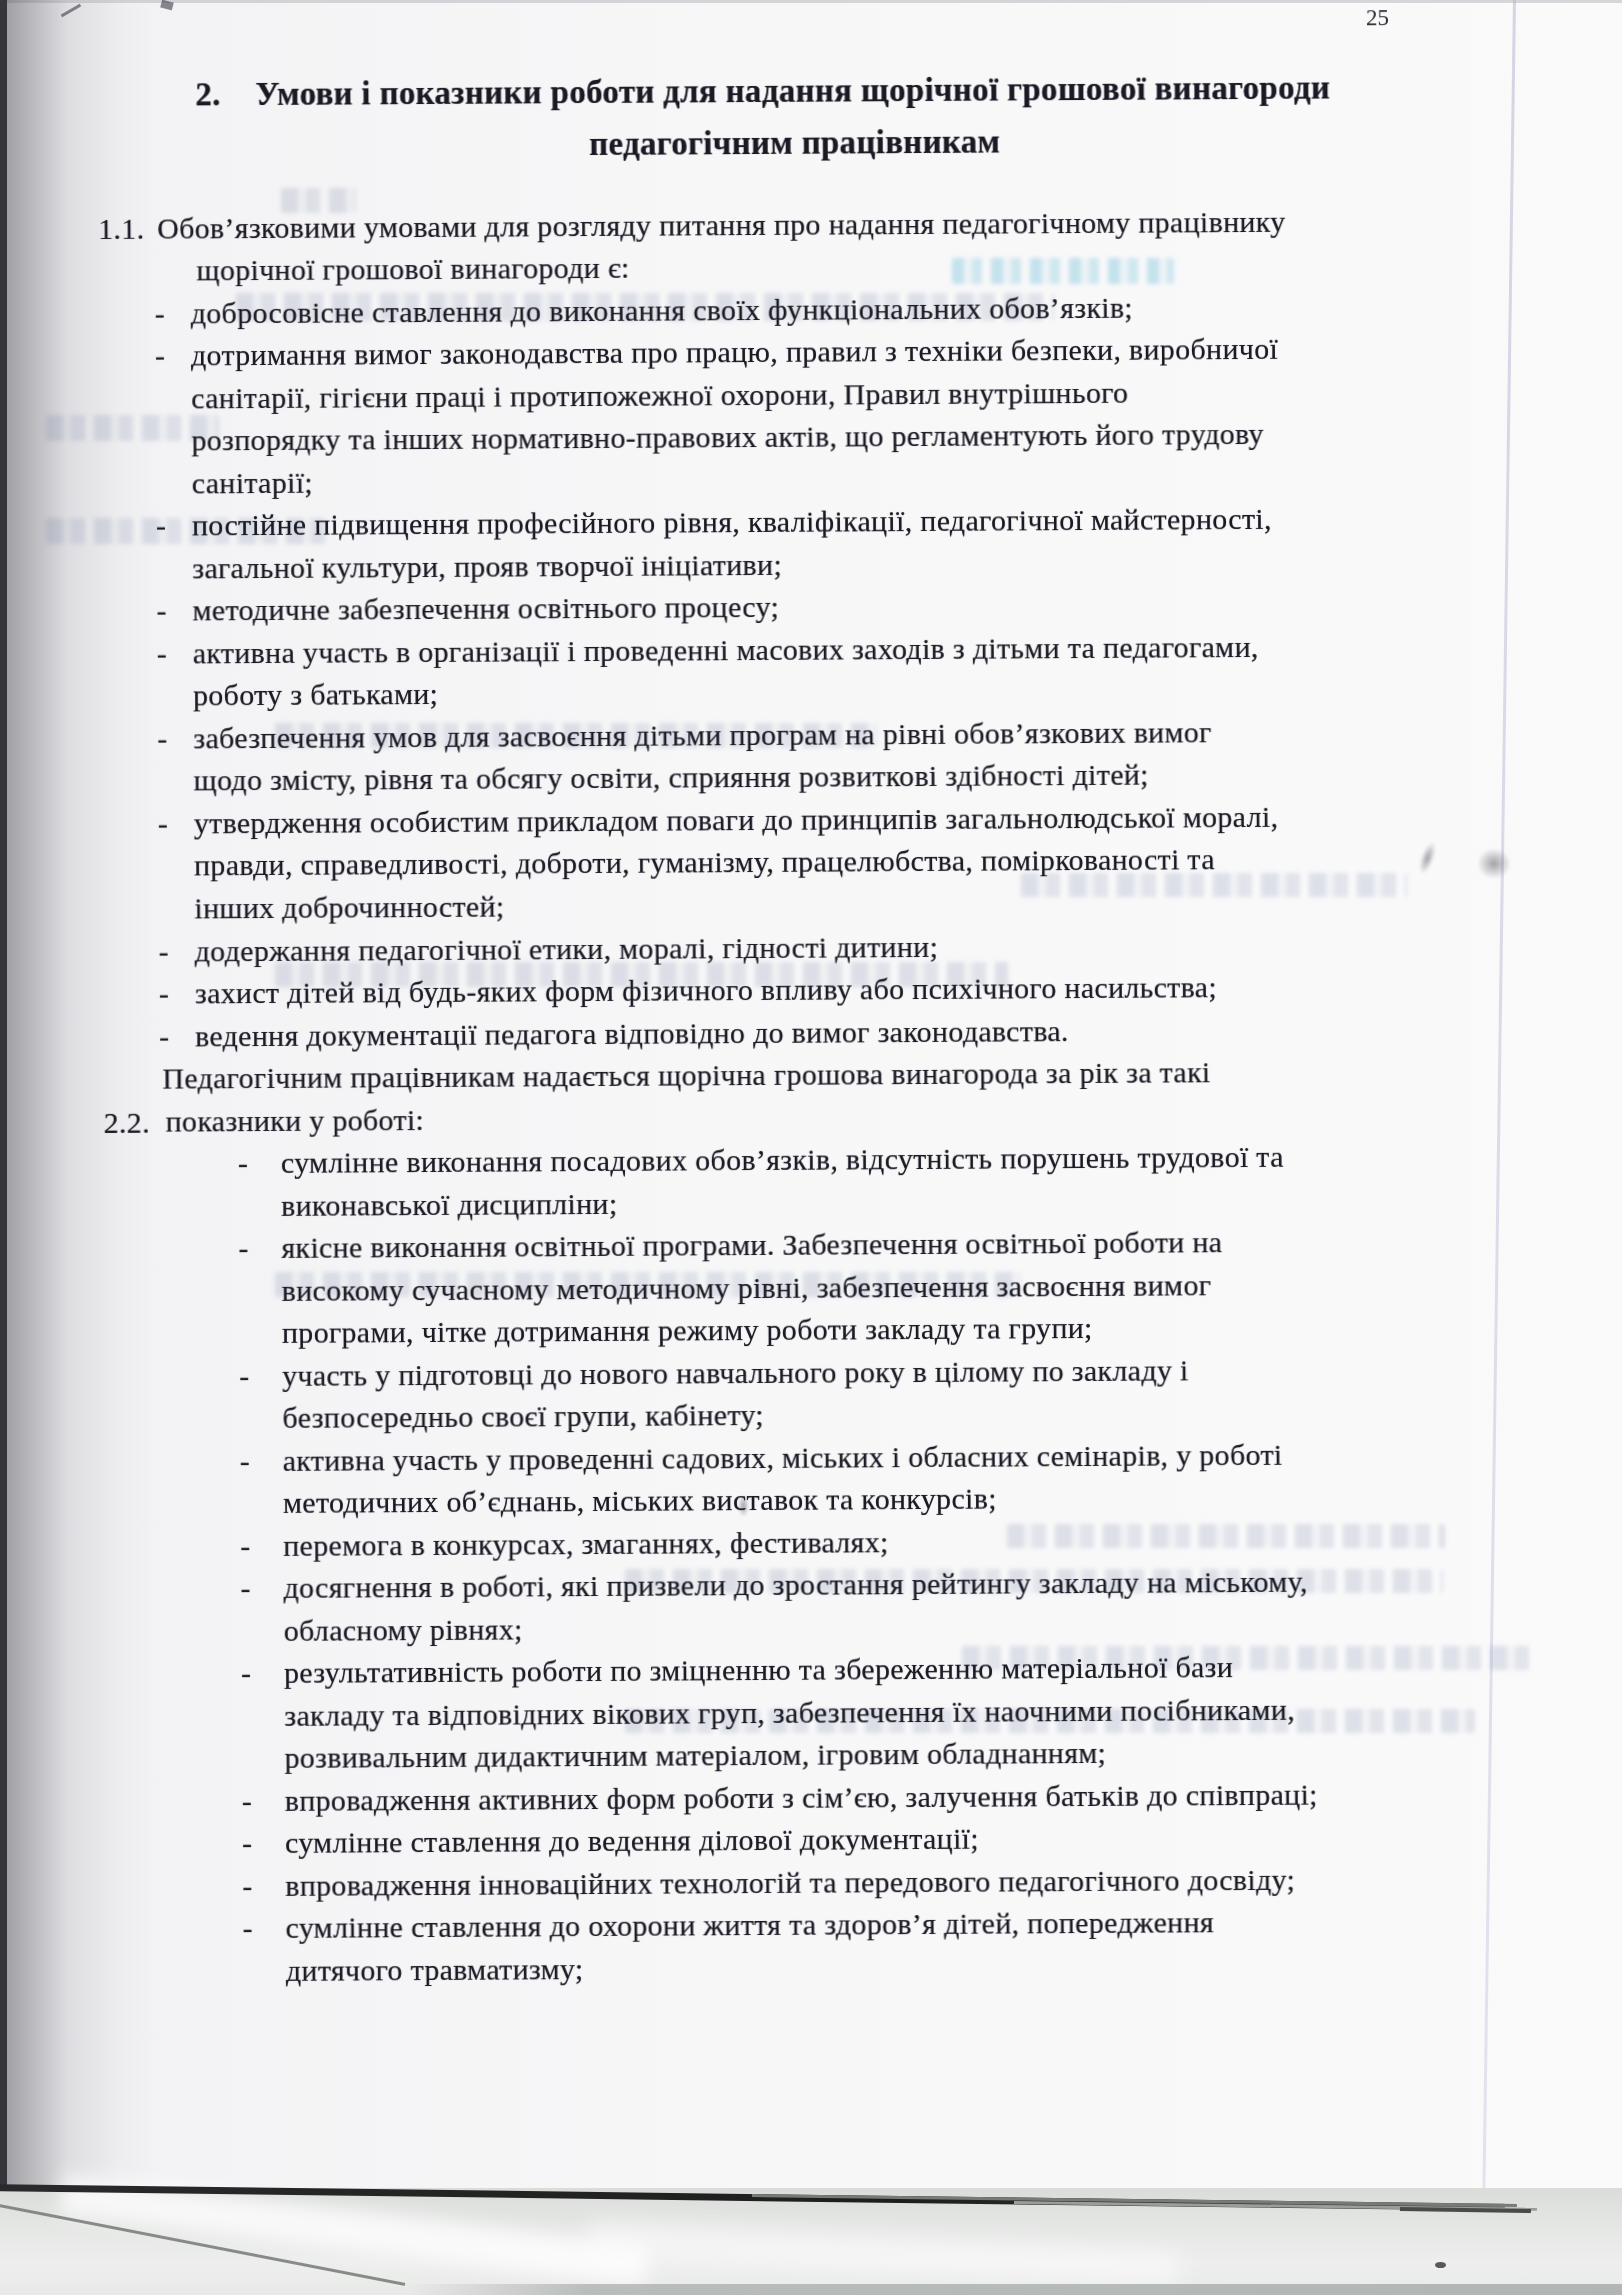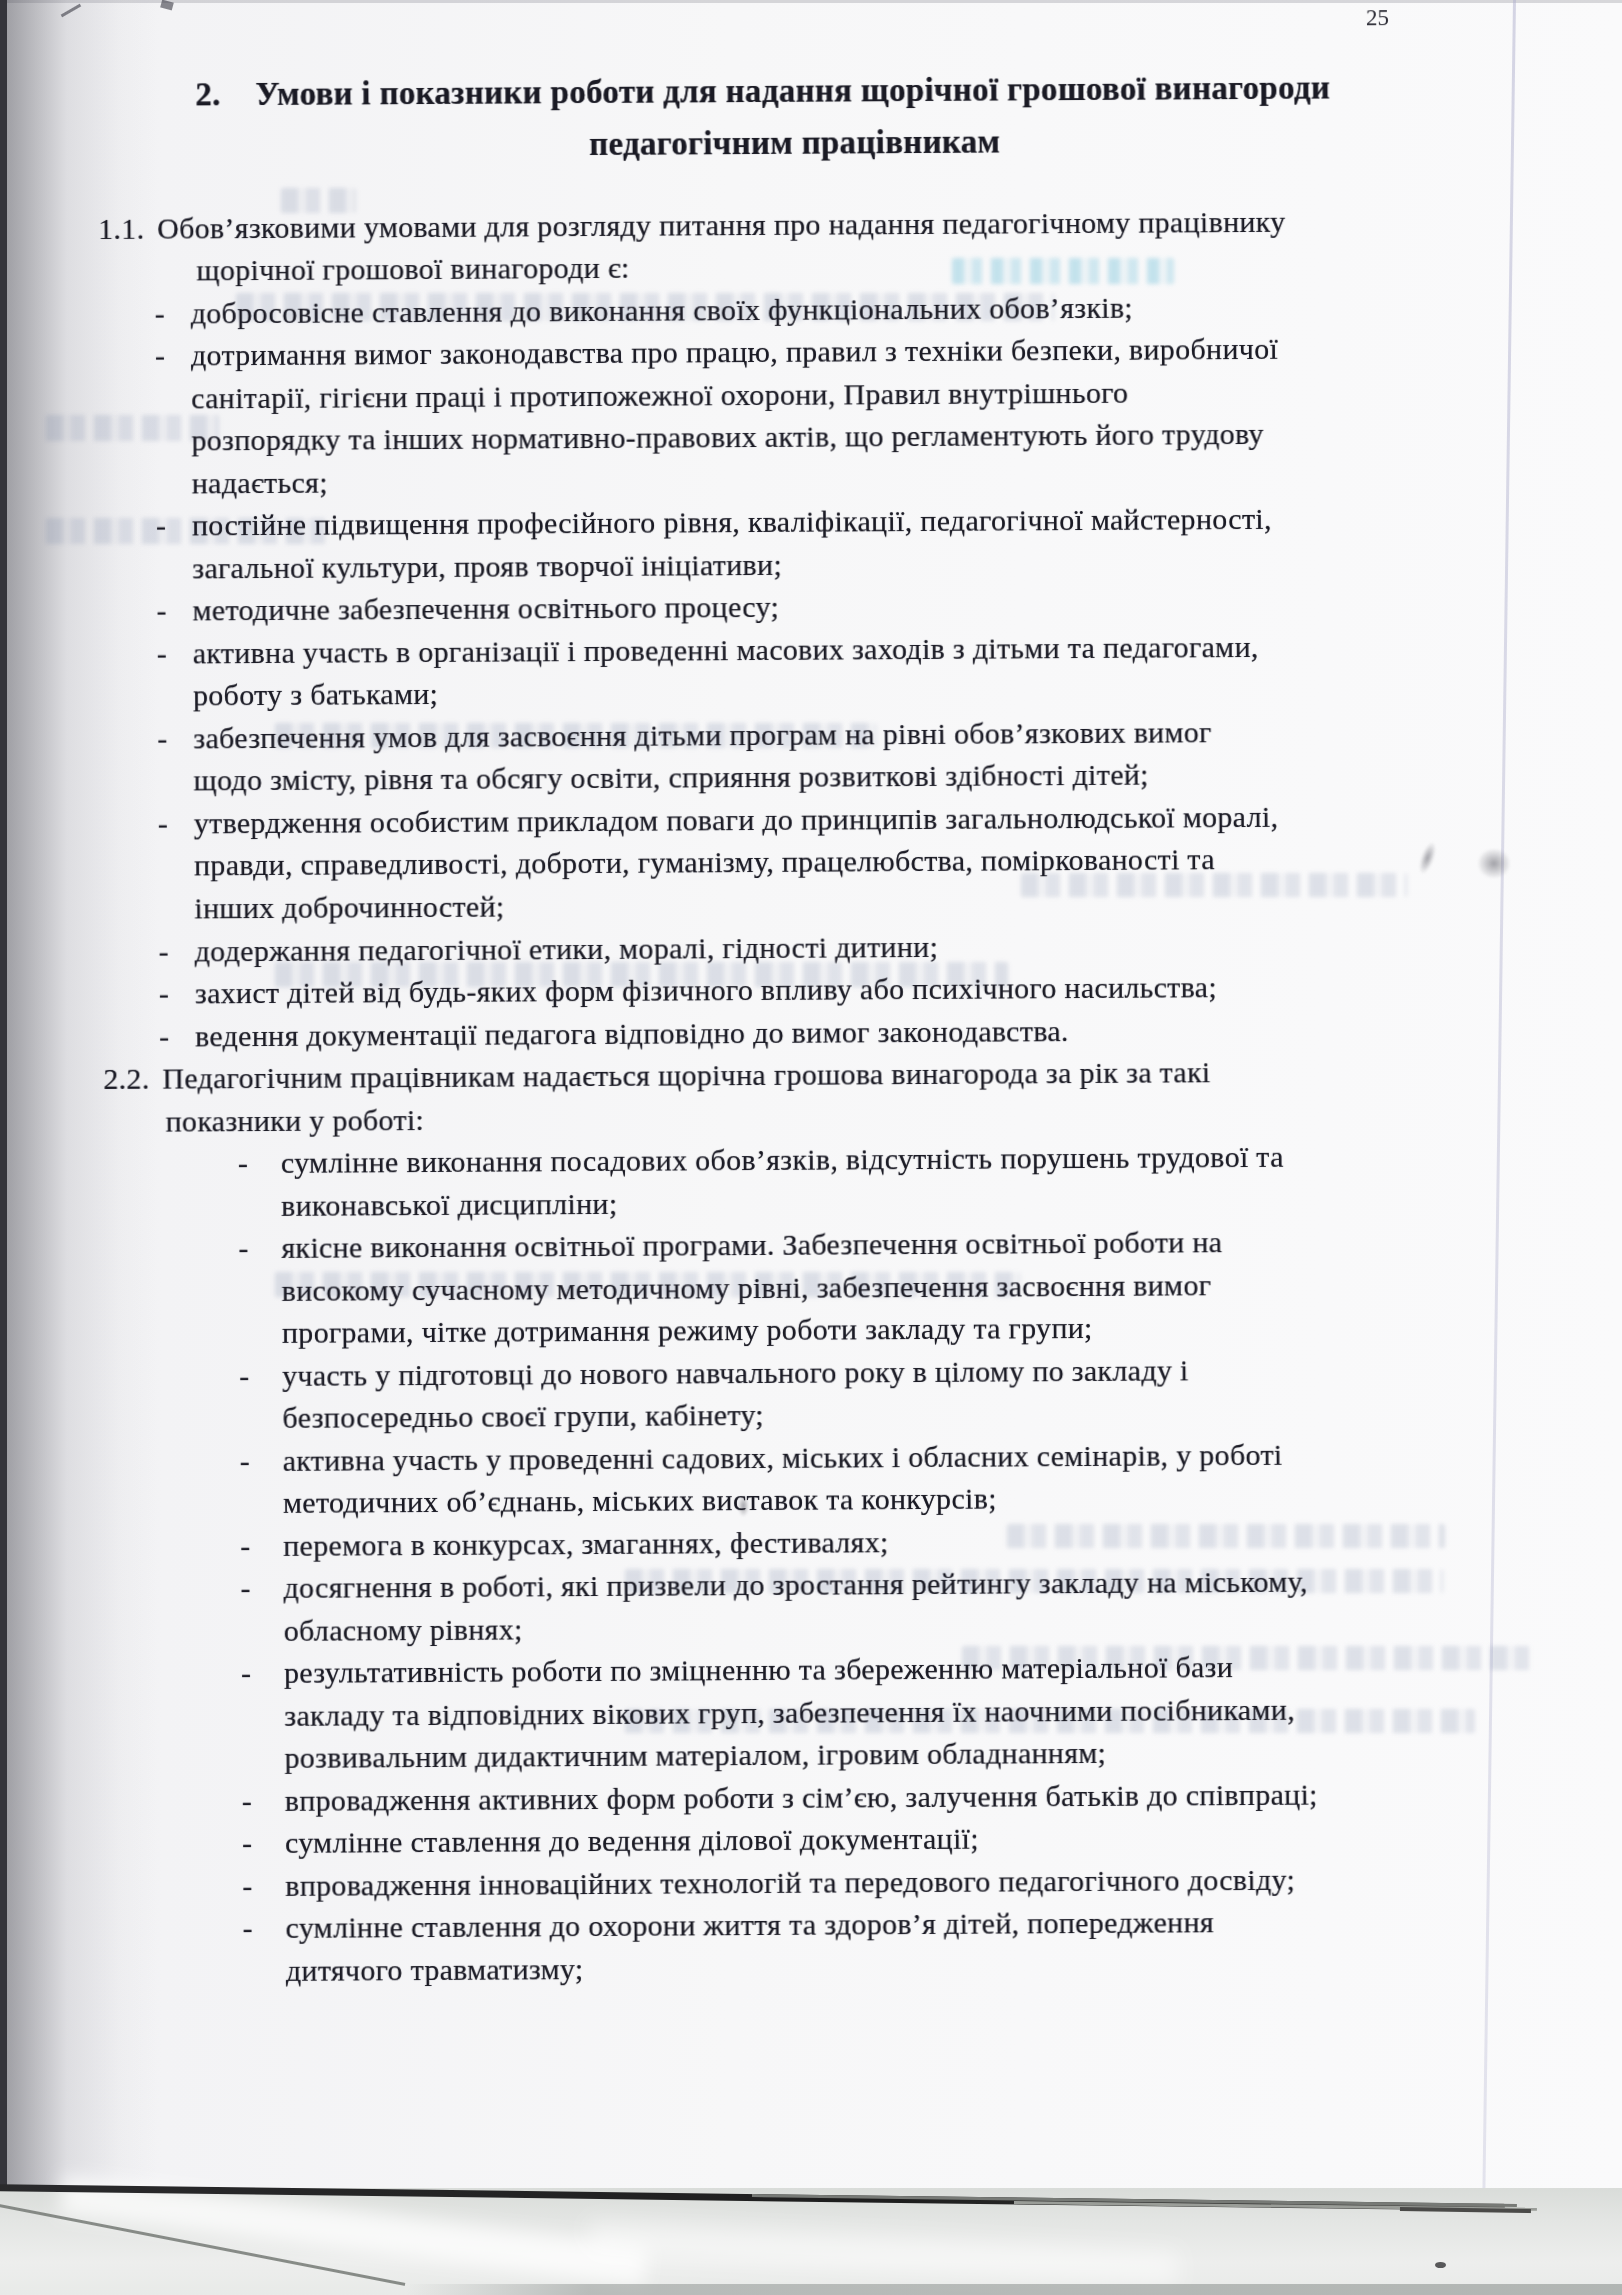--- a/index.html
+++ b/index.html
@@ -124,21 +124,21 @@
             <span style="left: 154px;">-</span>
             <span style="left: 190px;">дотримання вимог законодавства про працю, правил з техніки безпеки, виробничої</span>
           </div>
           <div class="row" style="top: 381px;">
             <span style="left: 190px;">санітарії, гігієни праці і протипожежної охорони,  Правил внутрішнього</span>
           </div>
           <div class="row" style="top: 423px;">
             <span style="left: 190px;">розпорядку та інших нормативно-правових актів, що регламентують його трудову</span>
           </div>
           <div class="row" style="top: 466px;">
-            <span style="left: 190px;">надається;</span>
+            <span style="left: 190px;">санітарії;</span>
           </div>
           <div class="row" style="top: 508px;">
             <span style="left: 154px;">-</span>
             <span style="left: 190px;">постійне підвищення професійного рівня, кваліфікації, педагогічної майстерності,</span>
           </div>
           <div class="row" style="top: 551px;">
             <span style="left: 190px;">загальної культури, прояв творчої ініціативи;</span>
           </div>
           <div class="row" style="top: 593px;">
             <span style="left: 154px;">-</span>
@@ -174,21 +174,21 @@
           </div>
           <div class="row" style="top: 976px;">
             <span style="left: 154px;">-</span>
             <span style="left: 190px;">захист дітей від будь-яких форм фізичного впливу або психічного насильства;</span>
           </div>
           <div class="row" style="top: 1019px;">
             <span style="left: 154px;">-</span>
             <span style="left: 190px;">ведення документації педагога відповідно до вимог законодавства.</span>
           </div>
           <div class="row" style="top: 1061px;">
-            <span style="left: 98px;">2.2.</span>
+            <span style="left: 98px; margin-top: 44px;">2.2.</span>
             <span style="left: 157px;">Педагогічним працівникам надається щорічна грошова винагорода за рік за такі</span>
           </div>
           <div class="row" style="top: 1104px;">
             <span style="left: 160px;">показники у роботі:</span>
           </div>
           <div class="row" style="top: 1146px;">
             <span style="left: 232px;">-</span>
             <span style="left: 275px;">сумлінне виконання посадових обов’язків, відсутність порушень трудової та</span>
           </div>
           <div class="row" style="top: 1189px;">

